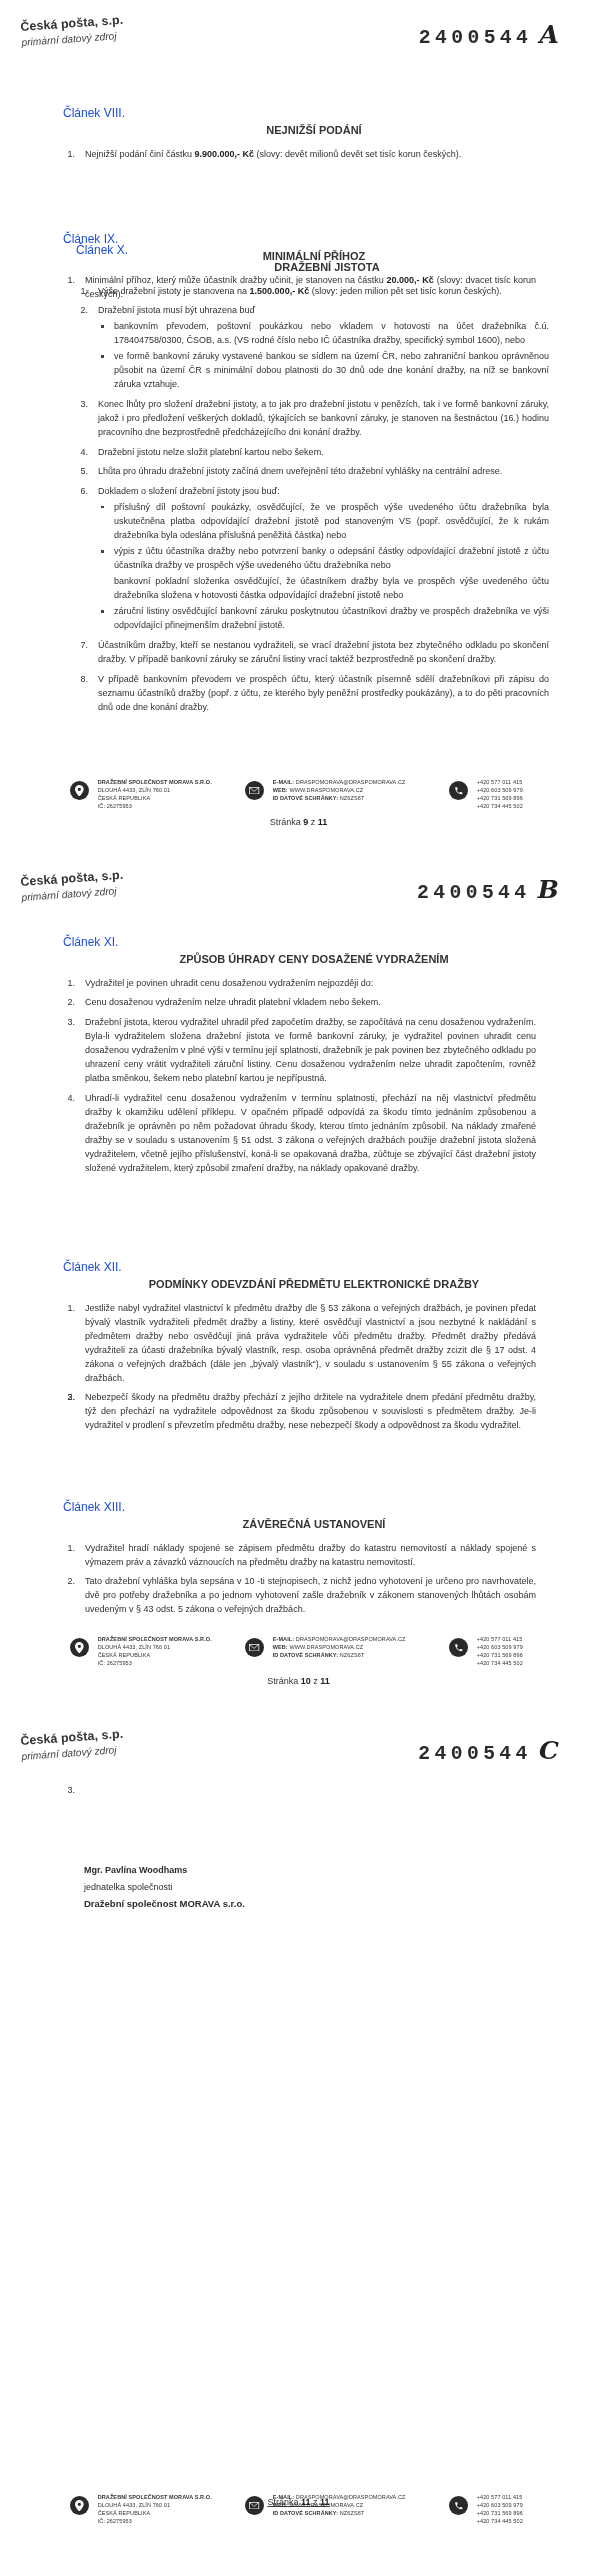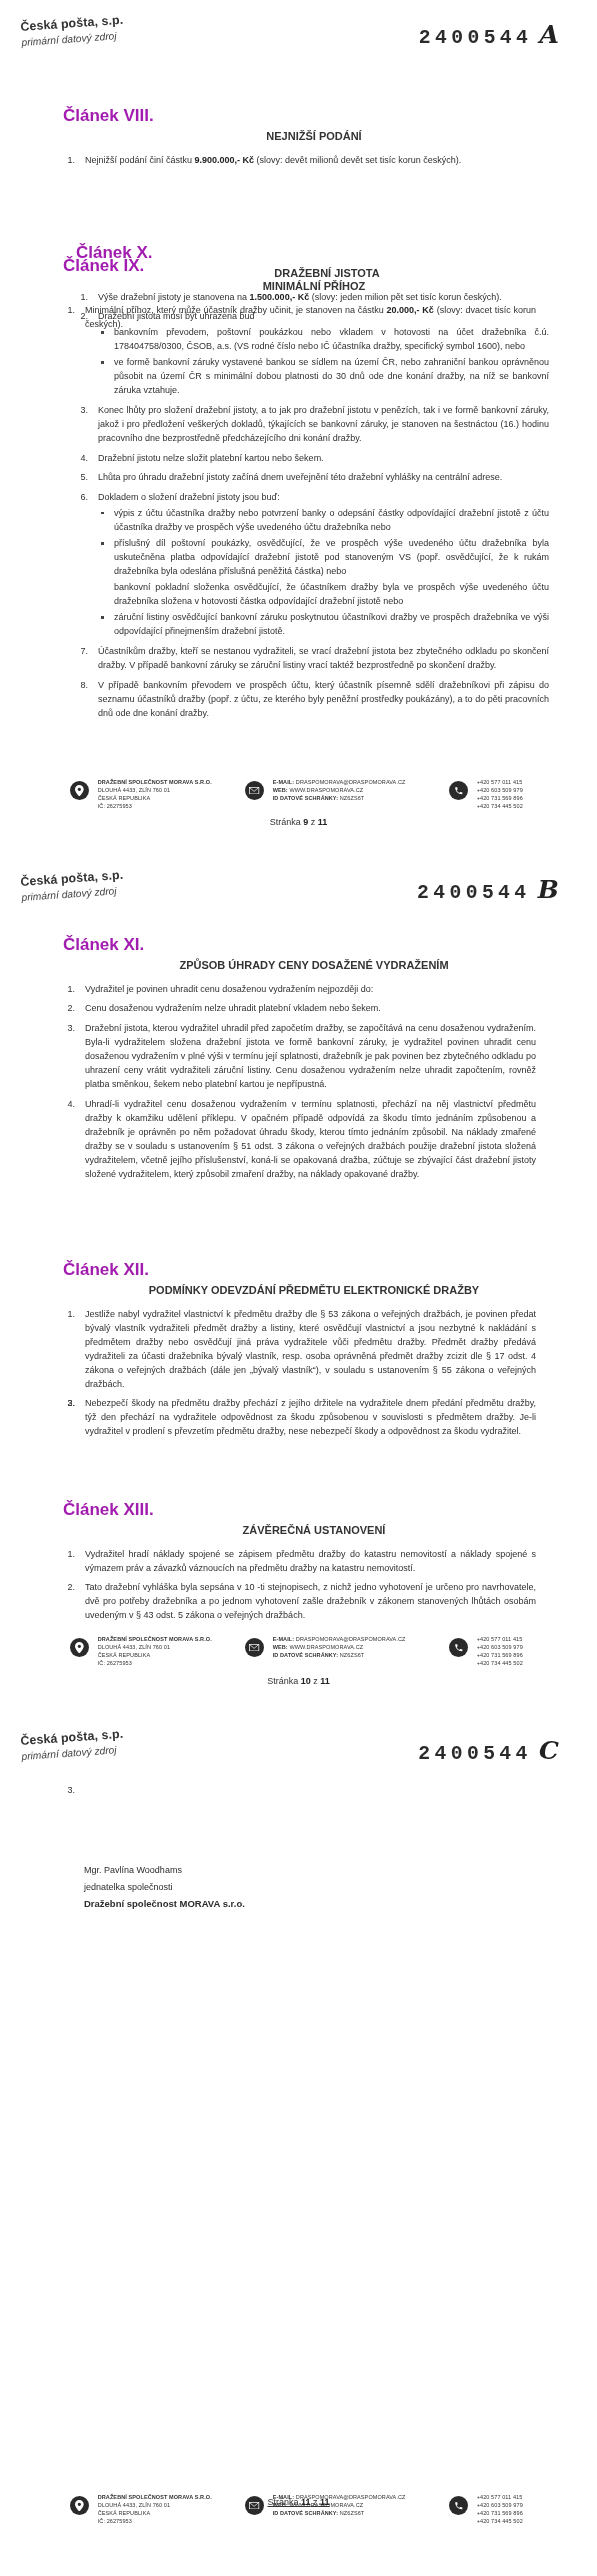--- a/index.html
+++ b/index.html
@@ -23,21 +23,21 @@
   .docnum {
     position: absolute; right: 38px;
     font-family: "Liberation Mono", "DejaVu Sans Mono", monospace;
     font-size: 19.7px; font-weight: bold; letter-spacing: 4.4px; color: #2b2b2b;
   }
   .docnum .letter {
     font-family: "DejaVu Serif", serif; font-style: italic; font-size: 25px;
     letter-spacing: 0; margin-left: 7.3px; color: #222;
   }
   .article { position: absolute; left: 63px; width: 473px; }
-  .article h2 { font-size: 17px; font-weight: bold; color: #a21caf; }
+  .article h2 { font-size: 12px; font-weight: normal; color: #1d4ed8; }
   .article h3 {
     font-size: 11px; font-weight: bold; color: #333;
     text-align: center; margin-top: 4.4px; margin-bottom: 10.2px; padding-left: 29px;
   }
   .article ol { list-style: none; }
   .article li.num {
     position: relative; padding-left: 22px; font-size: 9px; line-height: 14px;
     text-align: justify; margin-bottom: 5.8px; color: #303030;
   }
   .article li.num .n { position: absolute; left: 4.4px; top: 0; }
@@ -58,21 +58,21 @@
     width: 19px; height: 19px; border-radius: 50%; background: #2a2a2a;
     display: flex; align-items: center; justify-content: center; margin-right: 8.7px; margin-top: 2.9px;
   }
   .ftext { font-size: 5.5px; line-height: 8px; color: #333; text-transform: uppercase; letter-spacing: 0.1px; }
   .ftext .strong { font-weight: bold; }
   .pageno {
     position: absolute; left: 0; width: 597px; text-align: center; font-size: 9px; color: #333;
   }
   .pageno b { font-weight: bold; }
   .sign { position: absolute; left: 84px; font-size: 9px; line-height: 14.6px; color: #2c2c2c; }
-  .sign .name { font-weight: normal; }
+  .sign .name { font-weight: bold; }
   .sign .company { font-weight: bold; font-size: 9.5px; margin-top: 1.5px; }
 </style>
 </head>
 <body>
 
 <div class="page" style="top:0;height:859px;">
   <div class="stamp" style="top:20.4px;">
     <div class="org">Česká pošta, s.p.</div>
     <div class="src">primární datový zdroj</div>
   </div>
@@ -84,21 +84,21 @@
     <h2>Článek VIII.</h2>
     <h3>NEJNIŽŠÍ PODÁNÍ</h3>
     <ol>
       <li class="num">
         <span class="n">1.</span>
         <span>Nejnižší podání činí částku </span><b>9.900.000,- Kč</b><span> (slovy: devět milionů devět set tisíc korun českých).</span>
       </li>
     </ol>
   </div>
 
-  <div class="article" style="top:232px;margin-top:24px;">
+  <div class="article" style="top:232px;">
     <h2>Článek IX.</h2>
     <h3>MINIMÁLNÍ PŘÍHOZ</h3>
     <ol>
       <li class="num">
         <span class="n">1.</span>
         <span>Minimální příhoz, který může účastník dražby učinit, je stanoven na částku </span><b>20.000,- Kč</b><span> (slovy: dvacet tisíc korun českých).</span>
       </li>
     </ol>
   </div>
 
@@ -127,22 +127,22 @@
         <span>Dražební jistotu nelze složit platební kartou nebo šekem.</span>
       </li>
       <li class="num">
         <span class="n">5.</span>
         <span>Lhůta pro úhradu dražební jistoty začíná dnem uveřejnění této dražební vyhlášky na centrální adrese.</span>
       </li>
       <li class="num">
         <span class="n">6.</span>
         <span>Dokladem o složení dražební jistoty jsou buď:</span>
         <ul class="bul">
+          <li>příslušný díl poštovní poukázky, osvědčující, že ve prospěch výše uvedeného účtu dražebníka byla uskutečněna platba odpovídající dražební jistotě pod stanoveným VS (popř. osvědčující, že k rukám dražebníka byla odeslána příslušná peněžitá částka) nebo</li>
           <li>výpis z účtu účastníka dražby nebo potvrzení banky o odepsání částky odpovídající dražební jistotě z účtu účastníka dražby ve prospěch výše uvedeného účtu dražebníka nebo</li>
-          <li>příslušný díl poštovní poukázky, osvědčující, že ve prospěch výše uvedeného účtu dražebníka byla uskutečněna platba odpovídající dražební jistotě pod stanoveným VS (popř. osvědčující, že k rukám dražebníka byla odeslána příslušná peněžitá částka) nebo</li>
           <li class="nobullet">bankovní pokladní složenka osvědčující, že účastníkem dražby byla ve prospěch výše uvedeného účtu dražebníka složena v hotovosti částka odpovídající dražební jistotě nebo</li>
           <li>záruční listiny osvědčující bankovní záruku poskytnutou účastníkovi dražby ve prospěch dražebníka ve výši odpovídající přinejmenším dražební jistotě.</li>
         </ul>
       </li>
       <li class="num">
         <span class="n">7.</span>
         <span>Účastníkům dražby, kteří se nestanou vydražiteli, se vrací dražební jistota bez zbytečného odkladu po skončení dražby. V případě bankovní záruky se záruční listiny vrací taktéž bezprostředně po skončení dražby.</span>
       </li>
       <li class="num">
         <span class="n">8.</span>

